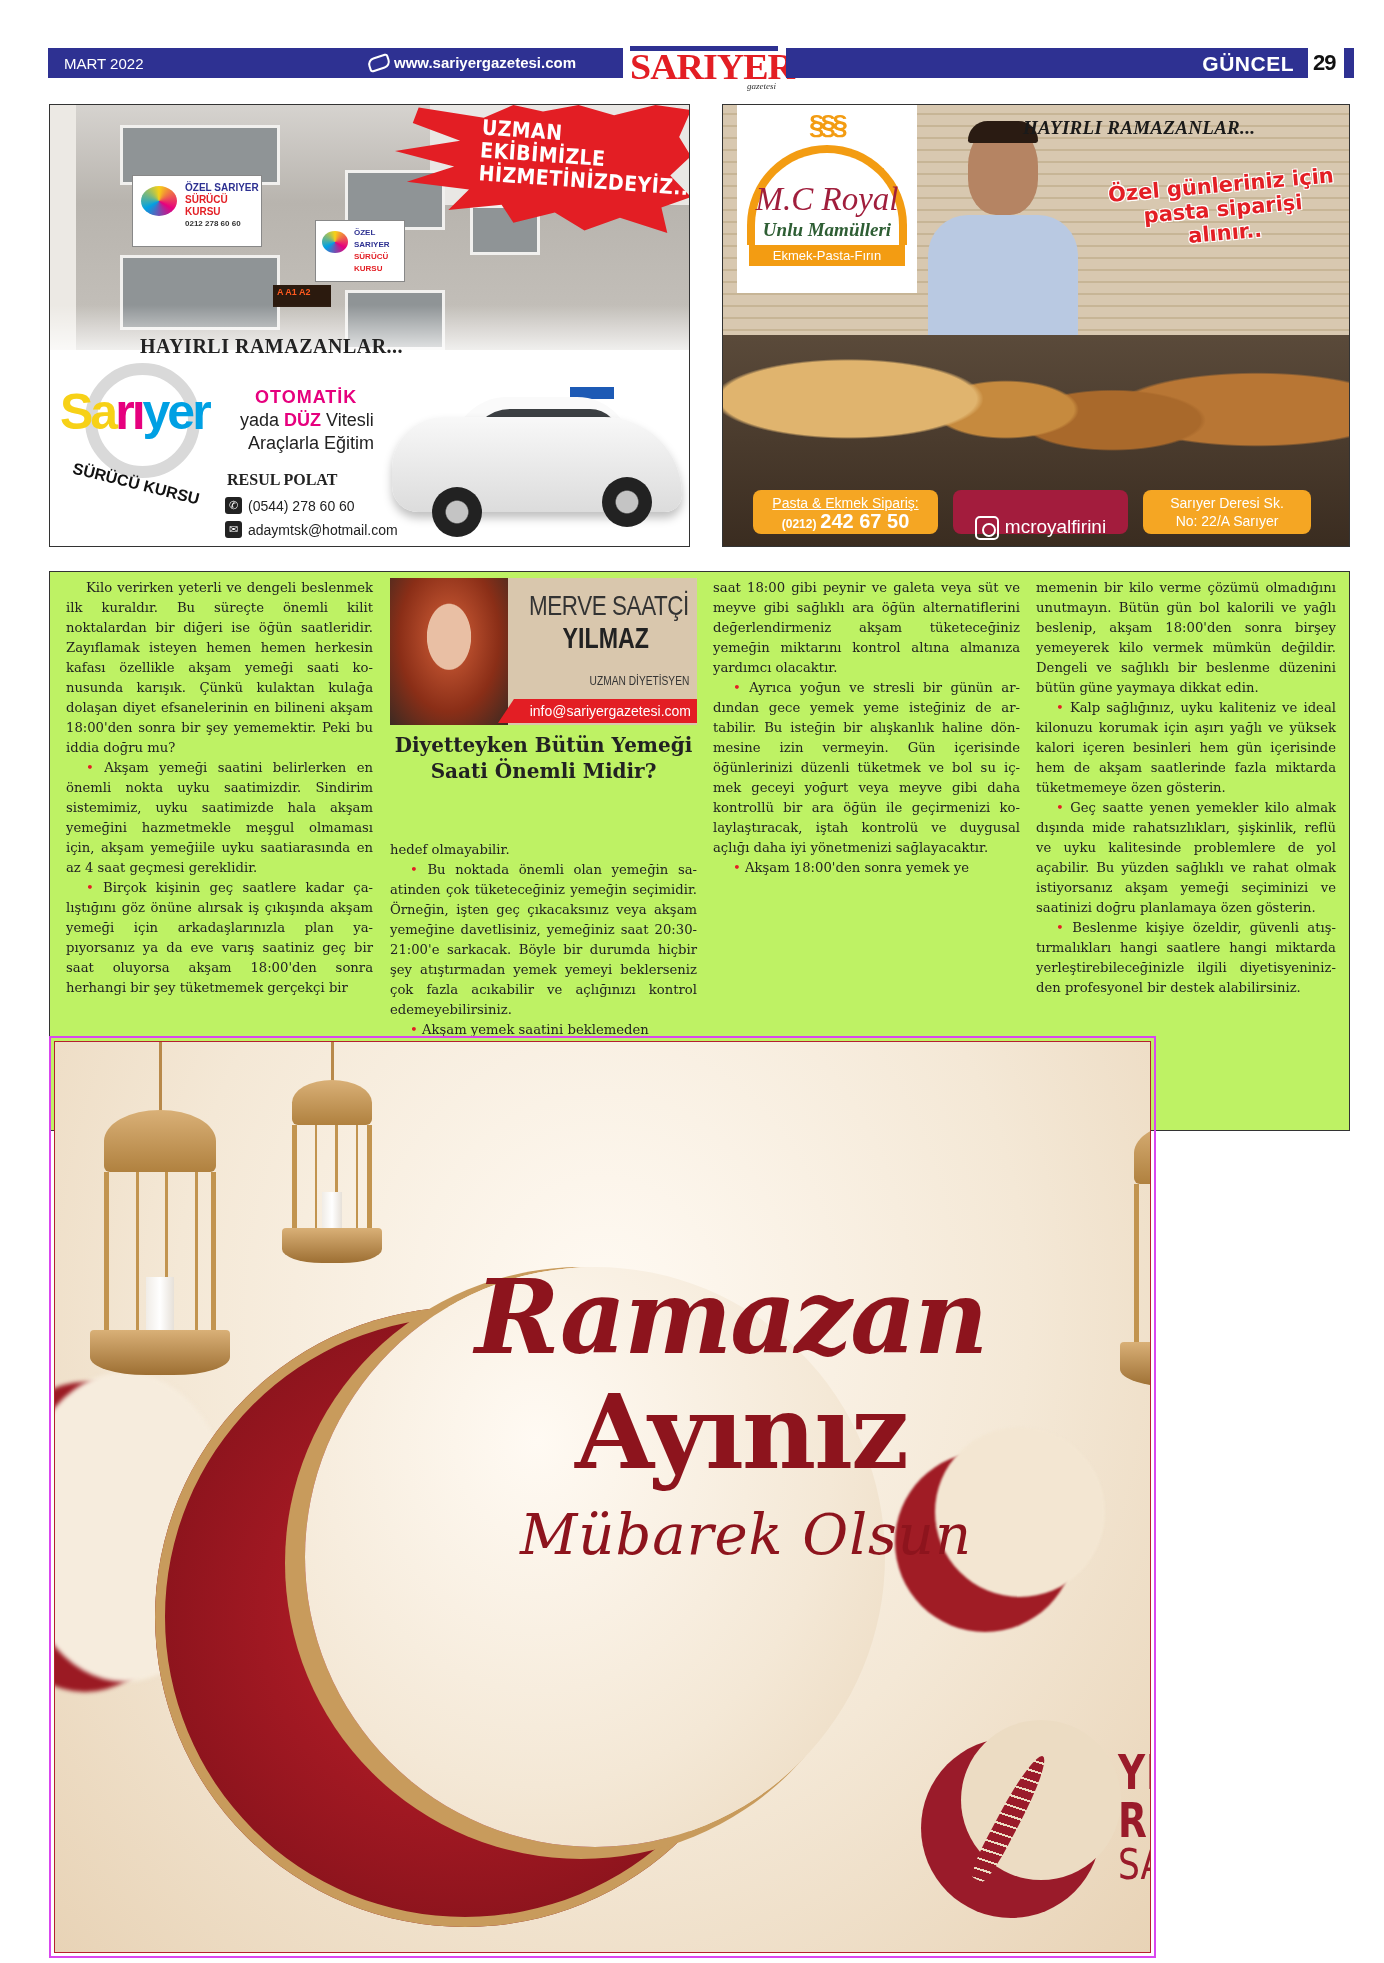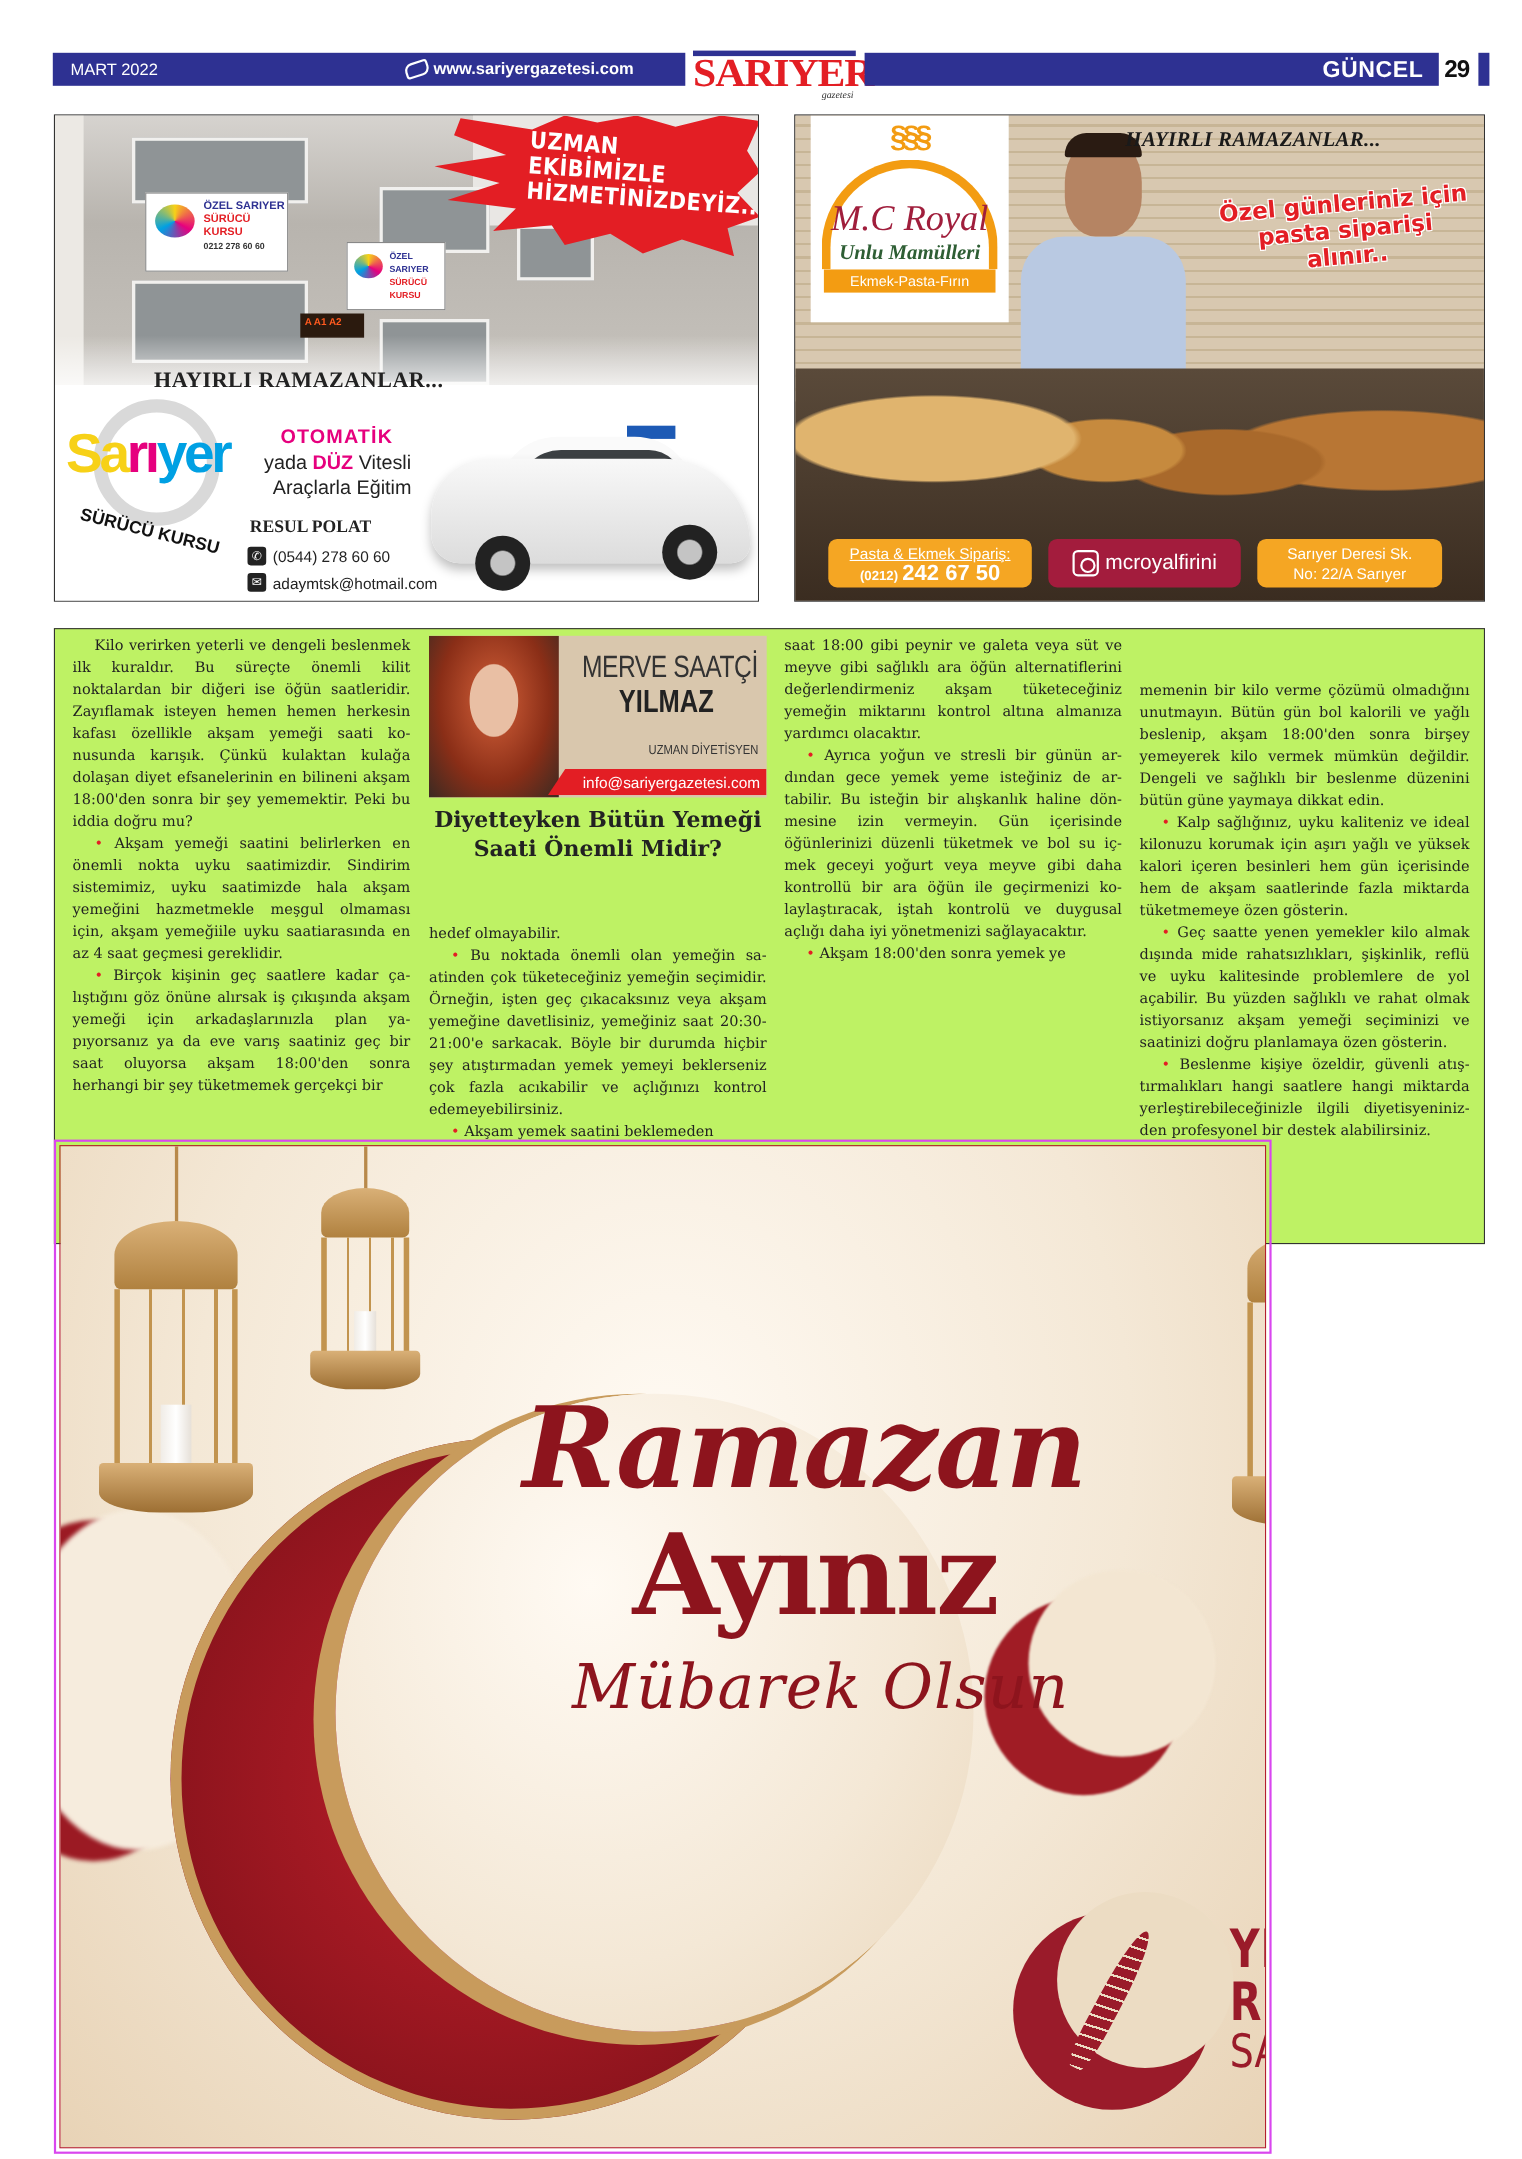--- a/index.html
+++ b/index.html
@@ -78,21 +78,21 @@
 
   
   .article { position: absolute; left: 49px; top: 571px; width: 1301px; height: 560px; background: #bef264; border: 1.5px solid #333; }
   .col { position: absolute; top: 6px; font-family: "DejaVu Serif", "Liberation Serif", serif; font-size: 13.2px; line-height: 20px; color: #222; text-align: justify; hyphens: manual; }
   .col p { text-indent: 20px; }
   .col p.noindent { text-indent: 0; }
   .bullet { color: #e31e24; }
   .col1 { left: 16px; width: 307px; }
   .col2 { left: 340px; width: 307px; top: 268px; }
   .col3 { left: 663px; width: 307px; }
-  .col4 { left: 986px; width: 300px; margin-top: 41px; }
+  .col4 { left: 986px; width: 300px; }
   .author-box { position: absolute; left: 340px; top: 6px; width: 307px; height: 147px; background: #d9c7ad; overflow: hidden; }
   .author-photo { position: absolute; left: 0; top: 0; width: 118px; height: 147px; background: radial-gradient(ellipse at 50% 40%, #e9bfa4 0 26%, #b34a2a 27%, #8a2e17 60%, #3b2a22 100%); }
   .author-name1 { position: absolute; right: 8px; top: 12px; font-size: 28px; color: #333; letter-spacing: -0.5px; font-family: "Liberation Sans", sans-serif; transform: scaleX(0.8); transform-origin: right; }
   .author-name2 { position: absolute; right: 48px; top: 44px; font-size: 29px; font-weight: bold; color: #222; transform: scaleX(0.8); transform-origin: right; }
   .author-title { position: absolute; right: 8px; top: 96px; font-size: 12px; color: #333; transform: scaleX(0.85); transform-origin: right; }
   .author-email { position: absolute; left: 108px; top: 121px; width: 199px; height: 24px; background: #e31e24; color: #fff; font-size: 14px; text-align: right; padding-right: 6px; line-height: 24px; clip-path: polygon(8% 0, 100% 0, 100% 100%, 0 100%); }
   .headline { position: absolute; left: 340px; top: 160px; width: 307px; text-align: center; font-family: "DejaVu Serif", serif; font-weight: bold; font-size: 20px; line-height: 26px; color: #222; }
 
   
   .ramadan { position: absolute; left: 49px; top: 1036px; width: 1107px; height: 922px; border: 2px solid #d946ef; padding: 16px; }
@@ -218,21 +218,21 @@
   </div>
   <div class="bk-greeting">HAYIRLI RAMAZANLAR...</div>
   <div class="bk-special">
     <div>Özel günleriniz için</div>
     <div>pasta siparişi alınır..</div>
   </div>
   <div class="bk-pill orange" style="left:30px;width:185px">
     <div><u>Pasta &amp; Ekmek Sipariş:</u></div>
     <div><span style="font-size:12px;font-weight:bold">(0212)</span> <span class="big">242 67 50</span></div>
   </div>
-  <div class="bk-pill wine" style="left:230px;width:175px;padding-top:10px;font-size:19px">
+  <div class="bk-pill wine" style="left:230px;width:175px;padding-top:26px;font-size:19px">
     <span class="bk-insta"></span><span>mcroyalfirini</span>
   </div>
   <div class="bk-pill orange" style="left:420px;width:168px">
     <div>Sarıyer Deresi Sk.</div>
     <div>No: 22/A Sarıyer</div>
   </div>
 </section>
 
 <article class="article">
   <div class="col col1">

